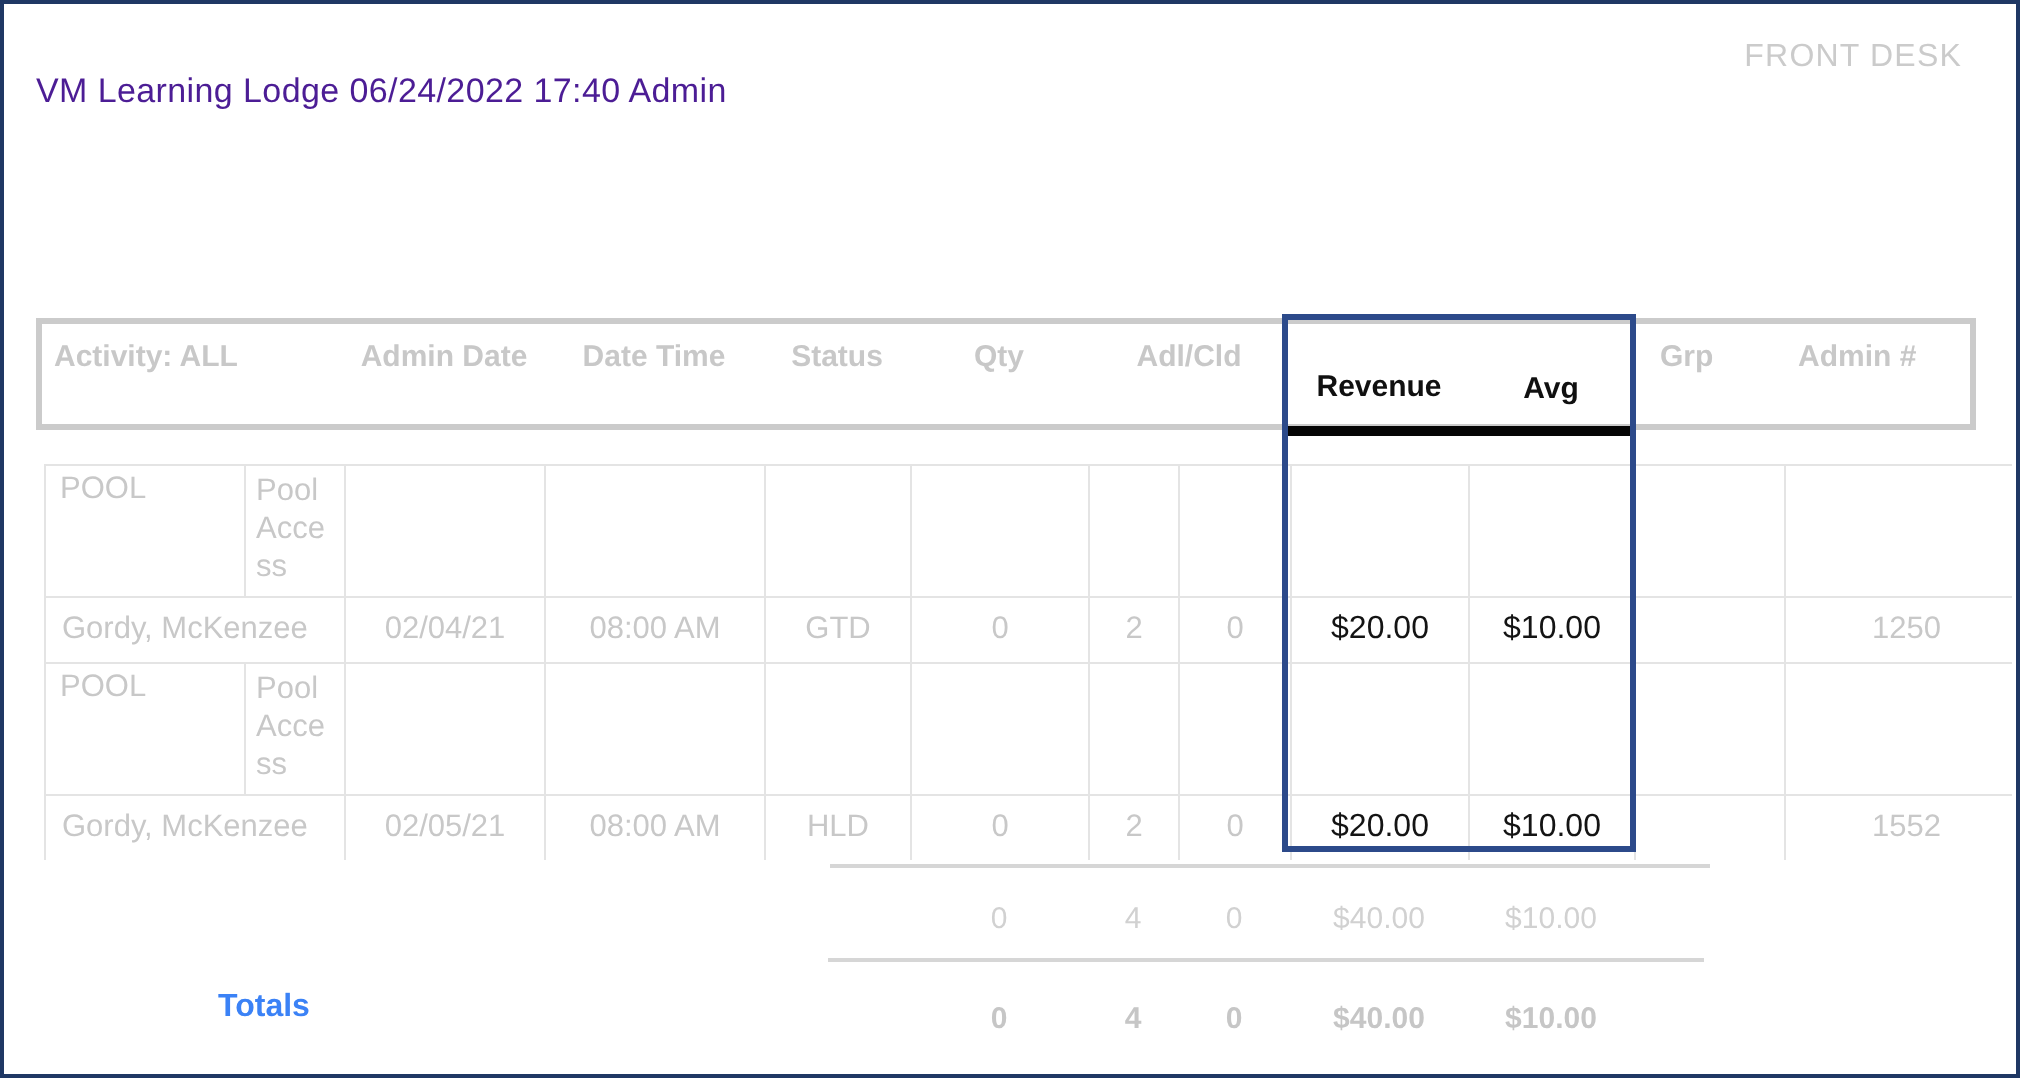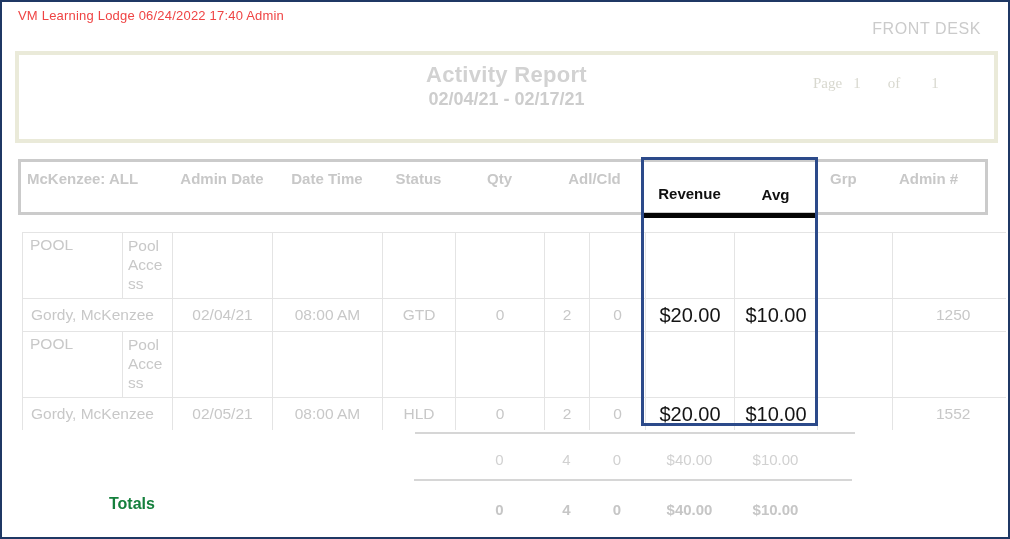--- a/index.html
+++ b/index.html
@@ -2,21 +2,21 @@
 <html><head>
 <meta charset="utf-8">
 <style>
   html,body{margin:0;padding:0;background:#ffffff;}
   .frame{
     position:relative;width:1010px;height:539px;box-sizing:border-box;
     border:2px solid #1f3864;background:#fff;overflow:hidden;
     font-family:"Liberation Sans",sans-serif;
   }
   
-  .topbar-left{position:absolute;left:16px;top:6px;font-size:13px;color:#ef4444;letter-spacing:.2px;}
+  .topbar-left{position:absolute;left:16px;top:34px;font-size:17px;color:#4c1d95;letter-spacing:.2px;}
   .topbar-right{position:absolute;right:27px;top:18px;font-size:16px;color:#cbcbcb;letter-spacing:.6px;}
   
   .title-box{position:absolute;left:13px;top:49px;width:983px;height:92px;box-sizing:border-box;border:4px solid #eaead9;}
   .title{margin-top:7px;text-align:center;font-size:22px;font-weight:bold;color:#d2d2d2;letter-spacing:.3px;}
   .subtitle{text-align:center;font-size:18px;font-weight:bold;color:#cdcdcd;margin-top:1px;}
   .page-info{position:absolute;left:794px;top:20px;font-family:"Liberation Serif",serif;font-size:15px;color:#d8d8cf;}
   .page-info .sp-a{margin-left:11px;}
   .page-info .sp-b{margin-left:27px;}
   .page-info .sp-c{margin-left:31px;}
   
@@ -36,56 +36,49 @@
   .grid{position:absolute;left:20px;top:230px;width:983px;border-collapse:collapse;table-layout:fixed;font-size:15.5px;color:#c8c8c8;}
   .grid td{border:1px solid #e4e4e4;padding:0;overflow:hidden;}
   .grid td:last-child{border-right:none;}
   .grid tr.r-det-last td{border-bottom:none;}
   .grid tr.r-act td{height:62px;vertical-align:top;padding-top:3px;}
   .grid .c-code{padding-left:7px;}
   .grid .c-name{padding-left:5px;padding-right:3px;word-break:break-all;line-height:19px;}
   .grid tr.r-det td{height:32px;vertical-align:middle;text-align:center;}
   .grid .c-guest{text-align:left !important;padding-left:8px;}
   .grid .c-conf{text-align:center;padding-left:8px;}
-  .grid .c-money{color:#141414;font-size:20px;}
+  .grid .c-money{color:#141414;font-size:16px;}
   
   .highlight{position:absolute;left:639px;top:155px;width:177px;height:269px;box-sizing:border-box;border:3px solid #2c4a8a;pointer-events:none;}
   .hblack{position:absolute;left:0;right:0;top:53px;height:5px;background:#050505;}
   
   .rule{position:absolute;height:2px;background:#d6d6d6;}
   .rule-1{left:413px;top:430px;width:440px;}
   .rule-2{left:412px;top:477px;width:438px;}
   .trow span{position:absolute;text-align:center;font-size:15px;}
   .sub span{top:449px;color:#d1d1d1;}
   .tot span{top:499px;color:#c6c6c6;font-weight:bold;}
   .c-qty{left:453px;width:89px;}
   .c-adl{left:542px;width:45px;}
   .c-cld{left:587px;width:56px;}
   .c-rev{left:643px;width:89px;}
   .c-avg{left:732px;width:83px;}
-  .totals-label{position:absolute;left:107px;top:493px;font-size:16px;font-weight:bold;color:#15803d;}
+  .totals-label{position:absolute;left:107px;top:493px;font-size:16px;font-weight:bold;color:#3b82f6;}
 </style>
 </head>
 <body>
 
 <div class="frame">
 
   <span class="topbar-left">VM Learning Lodge 06/24/2022 17:40  Admin</span>
   <span class="topbar-right">FRONT DESK</span>
 
-  <div class="title-box">
-    <div class="title">Activity Report</div>
-    <div class="subtitle">02/04/21 - 02/17/21</div>
-    <div class="page-info">
-      <span>Page</span><span class="sp-a">1</span><span class="sp-b">of</span><span class="sp-c">1</span>
-    </div>
-  </div>
 
   <div class="header-box"></div>
-  <div class="hl hl-activity">McKenzee: ALL</div>
+  <div class="hl hl-activity">Activity: ALL</div>
   <div class="hl hl-start-date">Admin Date</div>
   <div class="hl hl-start-time">Date Time</div>
   <div class="hl hl-status">Status</div>
   <div class="hl hl-qty">Qty</div>
   <div class="hl hl-adlcld">Adl/Cld</div>
   <div class="hl hl-revenue">Revenue</div>
   <div class="hl hl-avg">Avg</div>
   <div class="hl hl-grp">Grp</div>
   <div class="hl hl-conf">Admin #</div>
 

